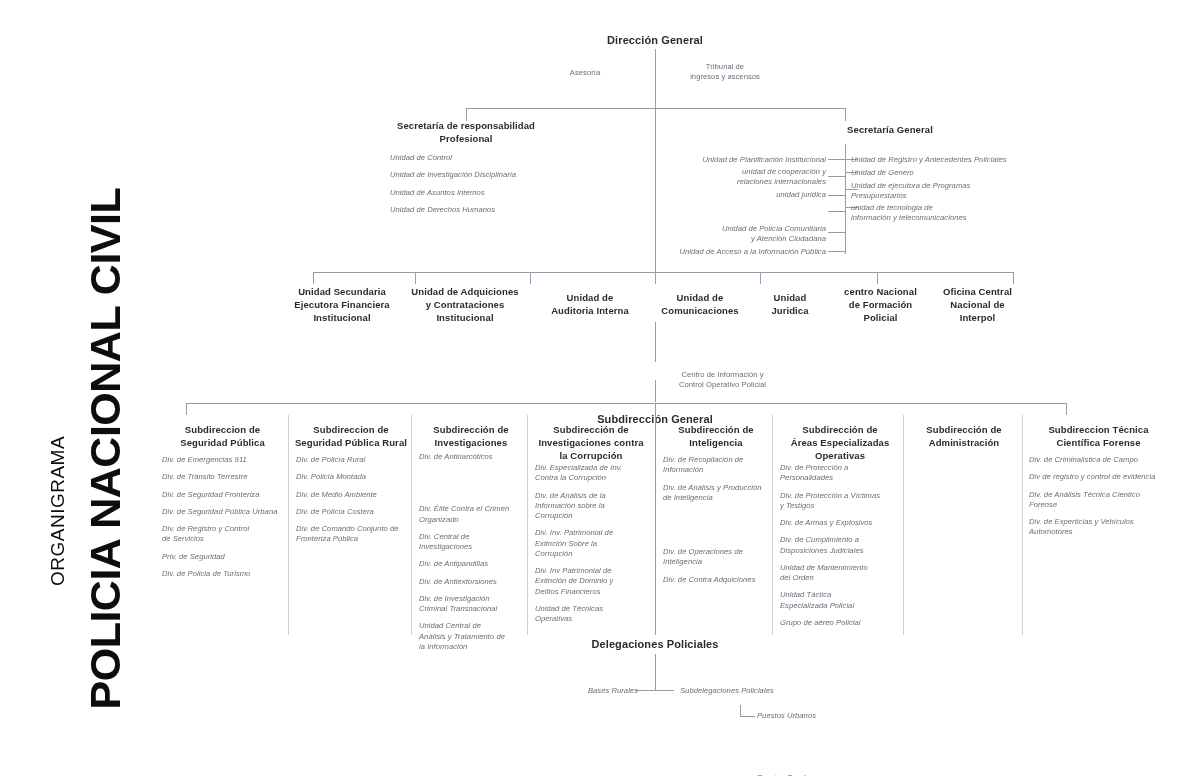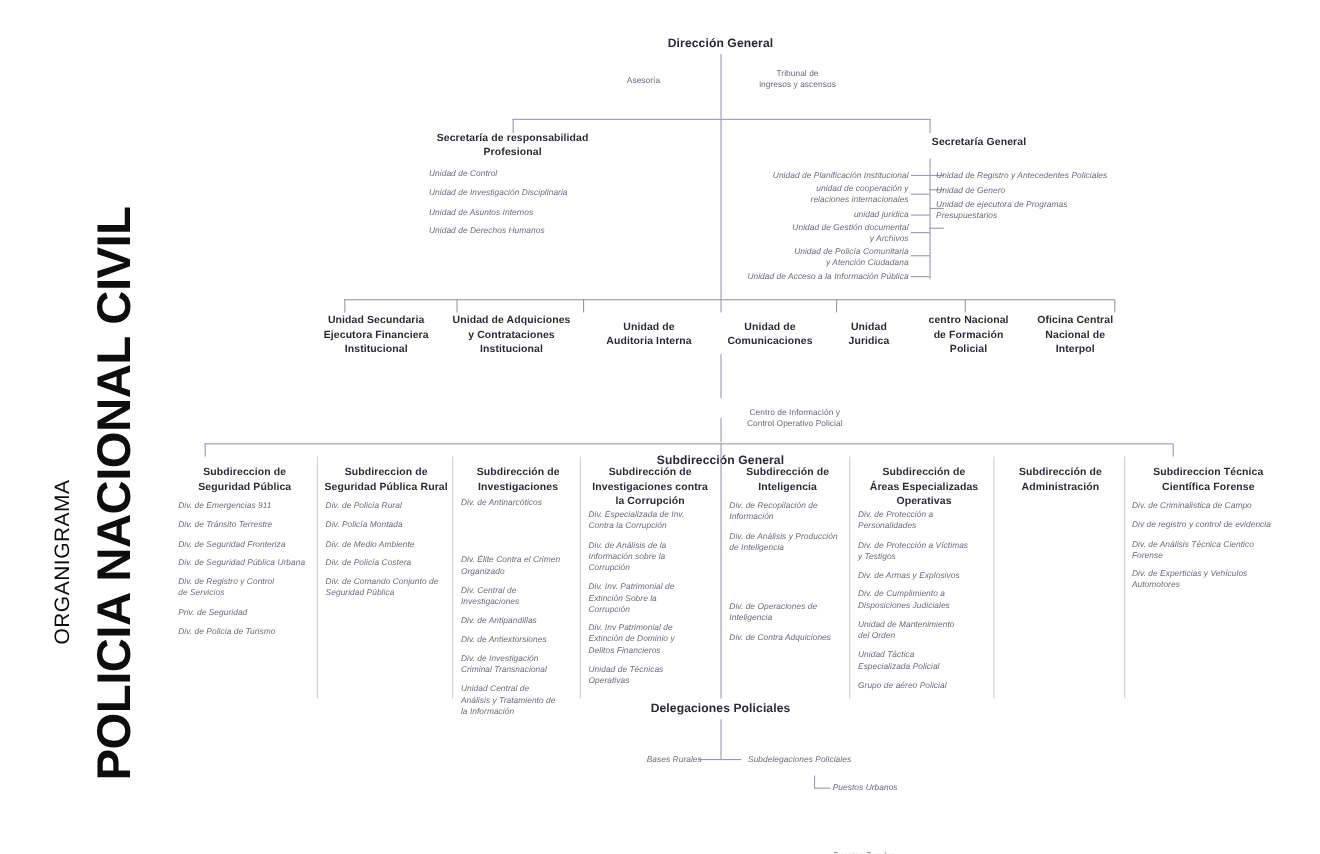--- a/index.html
+++ b/index.html
@@ -142,30 +142,30 @@
 
   <div class="ln h" style="left:845px; top:159px; width:13px;"></div>
   <div class="ln h" style="left:845px; top:172px; width:13px;"></div>
   <div class="ln h" style="left:845px; top:189px; width:13px;"></div>
   <div class="ln h" style="left:845px; top:207px; width:13px;"></div>
 
   <div class="leaf right" style="left:640px; top:155px; width:186px;">Unidad de Planificación Institucional</div>
   <div class="leaf right" style="left:640px; top:167px; width:186px; white-space:pre-line;">unidad de cooperación y
 relaciones internacionales</div>
   <div class="leaf right" style="left:640px; top:190px; width:186px;">unidad juridica</div>
-  <div class="leaf right" style="left:640px; top:202px; width:186px; white-space:pre-line;">Unidad de Gestión documental
-y Archivos</div>
   <div class="leaf right" style="left:640px; top:224px; width:186px; white-space:pre-line;">Unidad de Policía Comunitaria
 y Atención Ciudadana</div>
   <div class="leaf right" style="left:640px; top:247px; width:186px;">Unidad de Acceso a la Información Pública</div>
 
   <div class="leaf left" style="left:851px; top:155px; width:200px;">Unidad de Registro y Antecedentes Policiales</div>
   <div class="leaf left" style="left:851px; top:168px; width:200px;">Unidad de Genero</div>
   <div class="leaf left" style="left:851px; top:181px; width:200px; white-space:pre-line;">Unidad de ejecutora de Programas
 Presupuestarios</div>
+  <div class="leaf left" style="left:851px; top:203px; width:200px; white-space:pre-line;">unidad de tecnologia de
+información y telecomunicaciones</div>
 
   <div class="ln h" style="left:313px; top:272px; width:700px;"></div>
   <div class="ln v" style="left:313px; top:272px; height:12px;"></div>
   <div class="ln v" style="left:415px; top:272px; height:12px;"></div>
   <div class="ln v" style="left:530px; top:272px; height:12px;"></div>
   <div class="ln v" style="left:655px; top:272px; height:12px;"></div>
   <div class="ln v" style="left:760px; top:272px; height:12px;"></div>
   <div class="ln v" style="left:877px; top:272px; height:12px;"></div>
   <div class="ln v" style="left:1013px; top:272px; height:12px;"></div>
 
@@ -223,21 +223,21 @@
   </div>
 
   <div class="node-title" style="left:292px; top:424px; width:118px; white-space:pre-line;">Subdireccion de
 Seguridad Pública Rural</div>
   <div class="col-list" style="left:296px; top:455px; width:116px;">
     <div class="leaf left">Div. de Policía Rural</div>
     <div class="leaf left">Div. Policía Montada</div>
     <div class="leaf left">Div. de Medio Ambiente</div>
     <div class="leaf left">Div. de Policía Costera</div>
     <div class="leaf left" style="white-space:pre-line;">Div. de Comando Conjunto de
-Seguridad Pública</div>
+Fronteriza Pública</div>
   </div>
 
   <div class="node-title" style="left:415px; top:424px; width:112px; white-space:pre-line;">Subdirección de
 Investigaciones</div>
   <div class="col-list" style="left:419px; top:452px; width:108px;">
     <div class="leaf left">Div. de Antinarcóticos</div>
     <div class="leaf left" style="white-space:pre-line;margin-top:42px;">Div. Élite Contra el Crimen
 Organizado</div>
     <div class="leaf left" style="white-space:pre-line;">Div. Central de
 Investigaciones</div>

